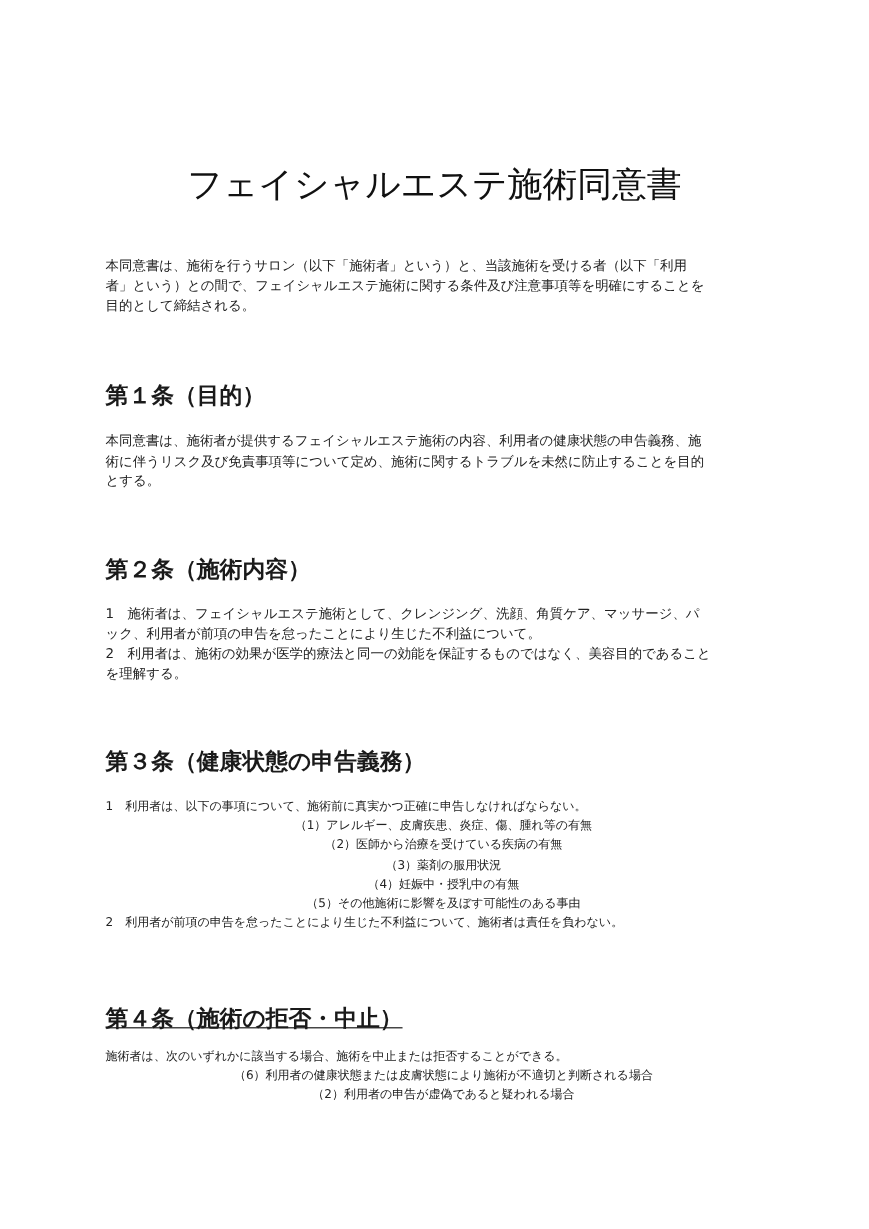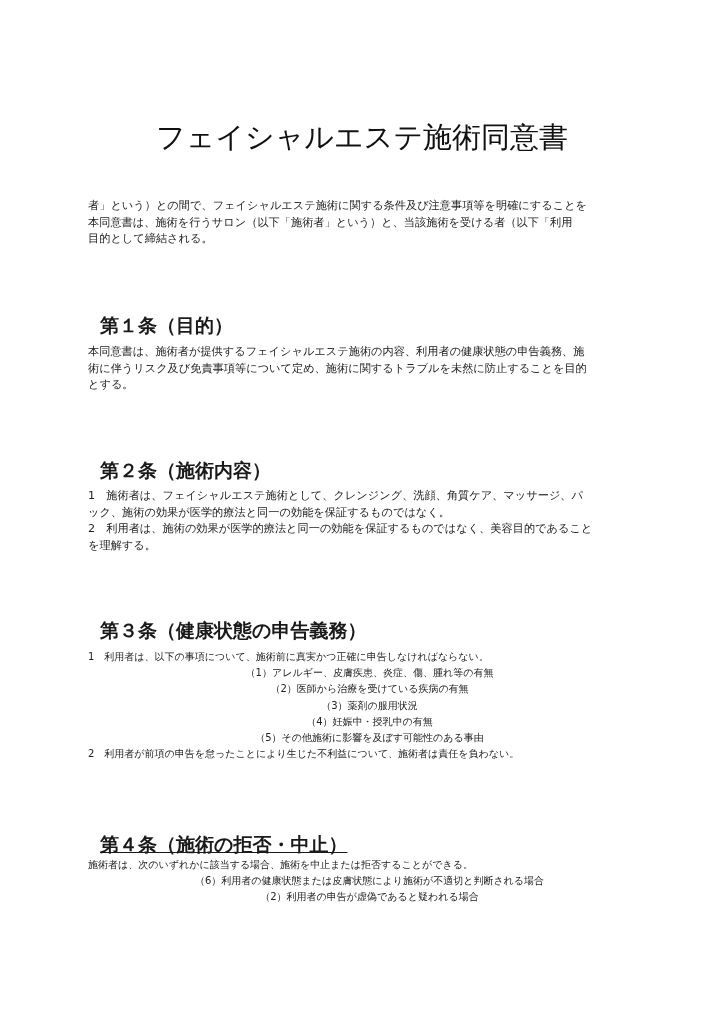--- a/index.html
+++ b/index.html
@@ -10,21 +10,21 @@
     body {
       width: 724px;
       height: 1024px;
       position: relative;
       overflow: hidden;
       font-family: "DejaVu Sans", "Liberation Sans", sans-serif;
       color: #1a1a1a;
     }
     .page {
       position: absolute;
-      left: 0; top: 0;
+      left: 0; top: 16px;
       width: 724px;
       height: 744px;
     }
     .title {
       position: absolute;
       left: 0;
       top: 118px;
       width: 724px;
       text-align: center;
       font-size: 29px;
@@ -43,56 +43,56 @@
       margin: 0;
       word-break: break-all;
     }
     .para .line { display: block; white-space: nowrap; }
     .heading {
       position: absolute;
       left: 88px;
       font-size: 19px;
       font-weight: bold;
       color: #1a1a1a;
-      margin: 12px;
+      margin: 0;
       white-space: nowrap;
     }
     .list { position: absolute; left: 88px; width: 560px; margin: 0; padding: 0; list-style: none; }
     .list li {
       font-size: 10px;
       line-height: 16.2px;
       color: #222;
       white-space: nowrap;
     }
     .list li.sub { padding-left: 3px; text-align: center; }
   </style>
 </head>
 <body>
 
 <div class="page">
 
   <h1 class="title">フェイシャルエステ施術同意書</h1>
 
   <p class="para" style="top:198px;">
+    <span class="line">本同意書は、施術を行うサロン（以下「施術者」という）と、当該施術を受ける者（以下「利用</span>
     <span class="line">者」という）との間で、フェイシャルエステ施術に関する条件及び注意事項等を明確にすることを</span>
-    <span class="line">本同意書は、施術を行うサロン（以下「施術者」という）と、当該施術を受ける者（以下「利用</span>
     <span class="line">目的として締結される。</span>
   </p>
 
   <h2 class="heading" style="top:301px;">第１条（目的）</h2>
   <p class="para" style="top:344px;">
     <span class="line">本同意書は、施術者が提供するフェイシャルエステ施術の内容、利用者の健康状態の申告義務、施</span>
     <span class="line">術に伴うリスク及び免責事項等について定め、施術に関するトラブルを未然に防止することを目的</span>
     <span class="line">とする。</span>
   </p>
 
   <h2 class="heading" style="top:446px;text-align:center;">第２条（施術内容）</h2>
   <p class="para" style="top:488px;">
     <span class="line">1　施術者は、フェイシャルエステ施術として、クレンジング、洗顔、角質ケア、マッサージ、パ</span>
-    <span class="line">ック、施術の効果が医学的療法と同一の効能を保証するものではなく。</span>
+    <span class="line">ック、利用者が前項の申告を怠ったことにより生じた不利益について。</span>
     <span class="line">2　利用者は、施術の効果が医学的療法と同一の効能を保証するものではなく、美容目的であること</span>
     <span class="line">を理解する。</span>
   </p>
 
   <h2 class="heading" style="top:606px;">第３条（健康状態の申告義務）</h2>
   <ul class="list" style="top:649px;">
     <li>1　利用者は、以下の事項について、施術前に真実かつ正確に申告しなければならない。</li>
     <li class="sub">（1）アレルギー、皮膚疾患、炎症、傷、腫れ等の有無</li>
     <li class="sub">（2）医師から治療を受けている疾病の有無</li>
     <li class="sub">（3）薬剤の服用状況</li>

